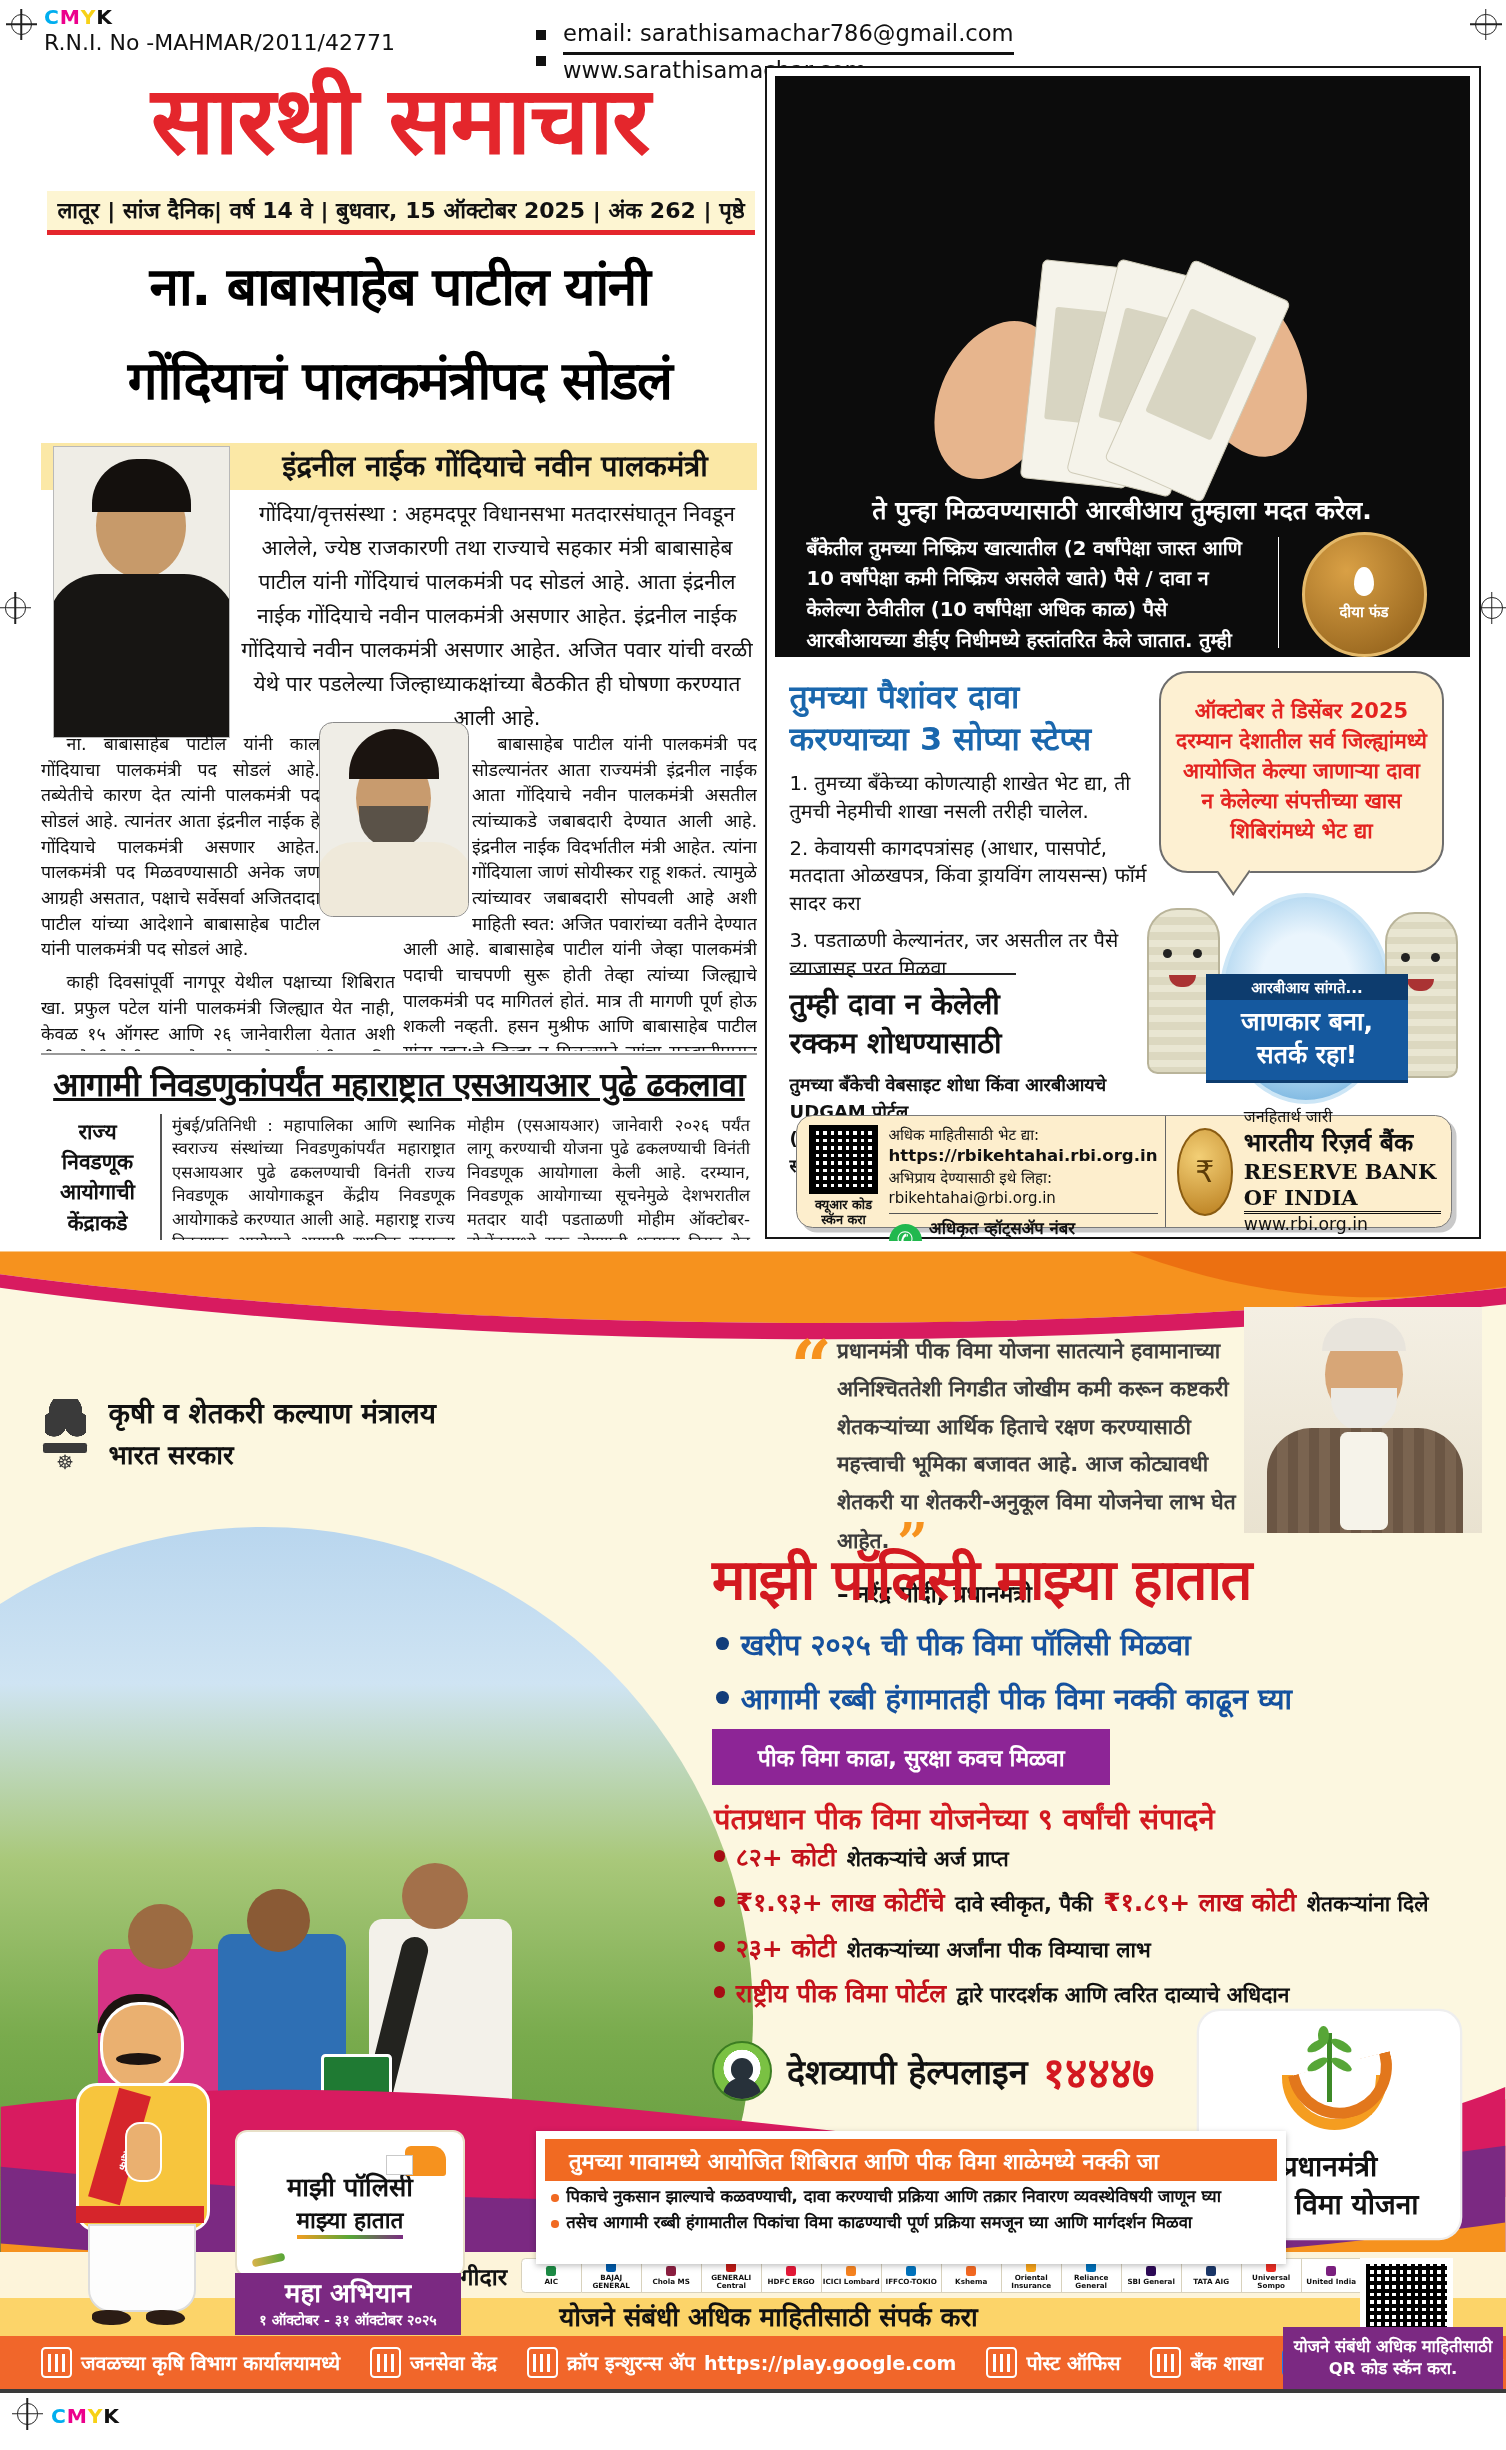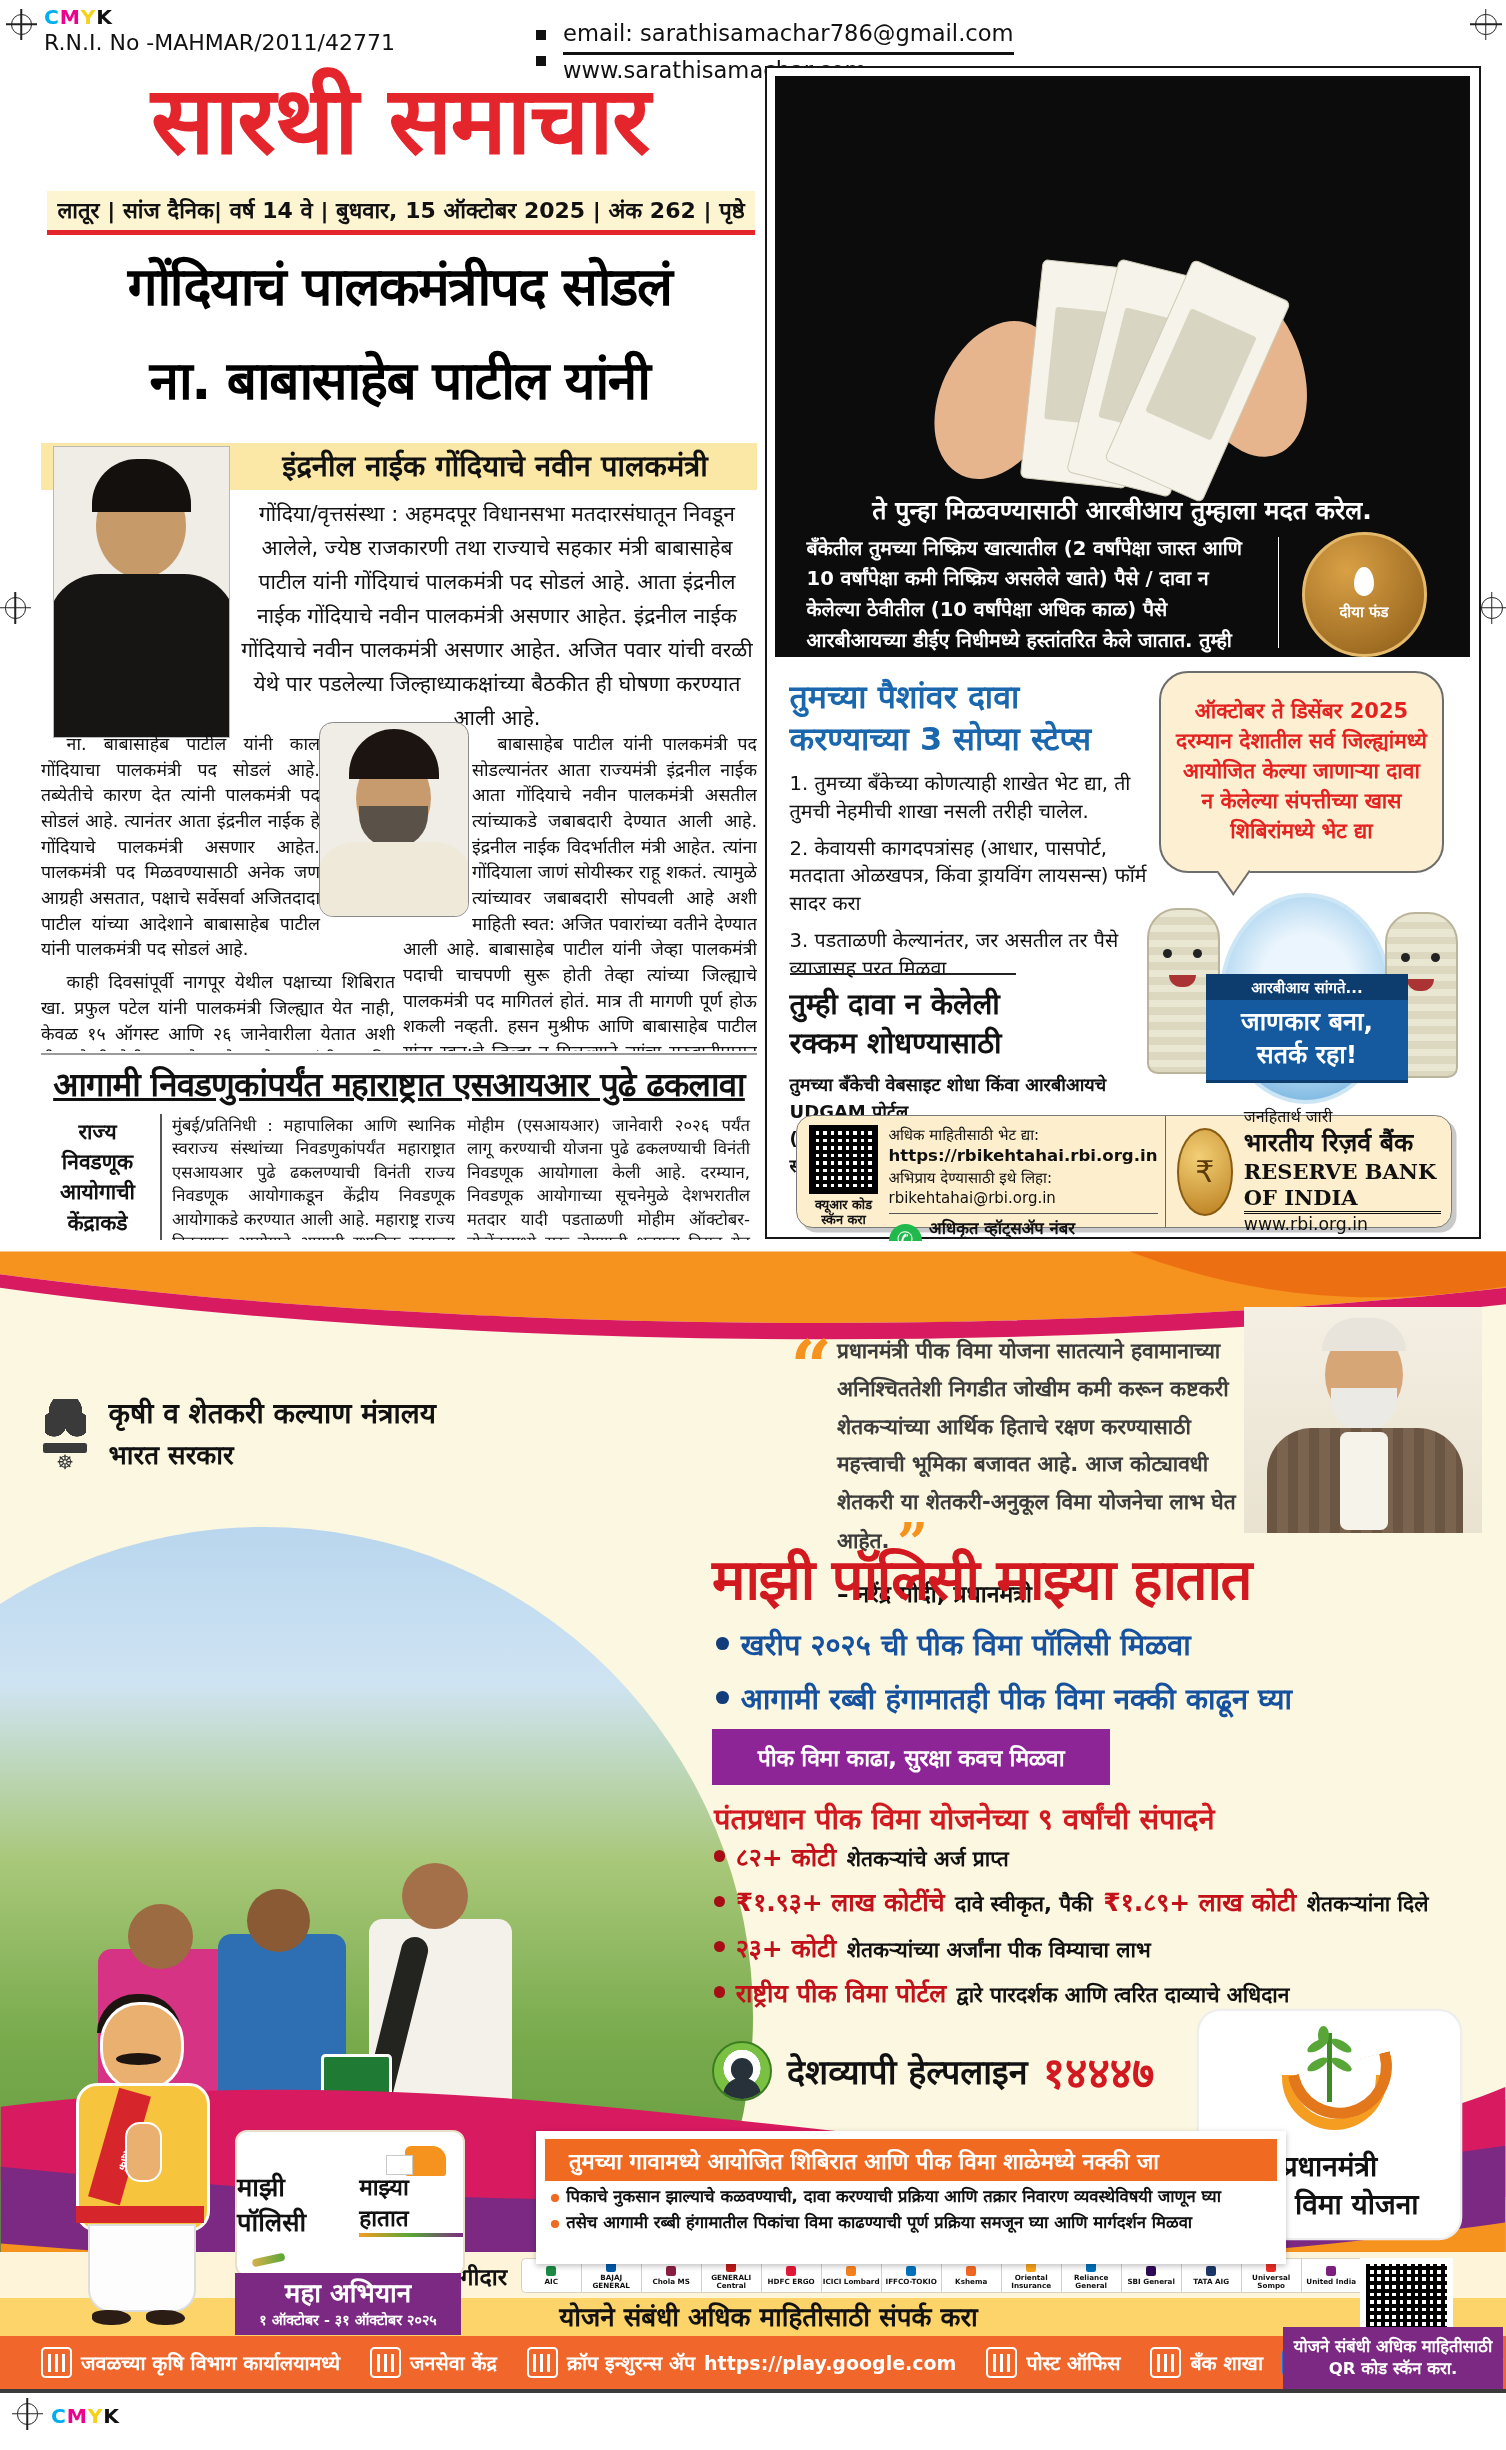--- a/index.html
+++ b/index.html
@@ -165,21 +165,21 @@
   .mas-hair{position:absolute;left:44px;top:0px;width:84px;height:39px;background:#1d1410;border-radius:45px 45px 0 0;}
   .mas-mu{position:absolute;left:63px;top:59px;width:45px;height:12px;background:#1d1410;border-radius:50%;}
   .mas-body{position:absolute;left:22.6px;top:89px;width:128px;height:143px;background:#f7c53d;border-radius:21px;border:3px solid #fff;}
   .mas-sash{position:absolute;left:50px;top:96px;width:33px;height:113px;background:#d6252b;transform:rotate(16deg);
             color:#fff;font-size:11.3px;font-weight:bold;writing-mode:vertical-rl;text-align:center;}
   .mas-hands{position:absolute;left:72px;top:128px;width:33px;height:56px;background:#eab070;border-radius:15px;border:2.3px solid #fff;}
   .mas-belt{position:absolute;left:22.6px;top:212px;width:128px;height:16.6px;background:#d6252b;}
   .mas-dhoti{position:absolute;left:35px;top:230px;width:104px;height:84px;background:#fdfdfd;border-radius:0 0 22.6px 22.6px;border:2.3px solid #ddd;}
   .mas-foot{position:absolute;top:316px;width:39px;height:15px;background:#2b1c14;border-radius:40% 60% 50% 50%;}
   .campaignbox{left:235px;top:889px;width:226px;height:143px;background:#fff;border-radius:12px;z-index:6;
-               border:2.3px solid #e8e0c8;display:flex;flex-direction:row;align-items:center;justify-content:center;}
+               border:2.3px solid #e8e0c8;display:flex;flex-direction:column;align-items:center;justify-content:center;}
   .campaignbox .c1{font-size:25.6px;font-weight:800;}
   .campaignbox .c2{font-size:22.6px;font-weight:800;border-bottom:4.5px solid;border-image:linear-gradient(90deg,#f59d20,#57a637,#7b2982) 1;}
   .chand{position:absolute;right:16.6px;top:13.6px;width:41px;height:30px;background:#f6921e;border-radius:6px 13.6px 3px 3px;}
   .chand::after{content:"";position:absolute;left:-19.6px;top:9px;width:25.6px;height:18px;background:#fff;border:1.5px solid #c9c9c9;}
   .cwheat{position:absolute;left:15px;bottom:12px;width:33px;height:7.5px;background:linear-gradient(90deg,#d8b24a,#57a637);border-radius:4.5px;transform:rotate(-12deg);}
   .mahabox{left:235px;top:1032px;width:226px;height:62px;background:#7b2982;color:#fff;z-index:7;
            display:flex;flex-direction:column;align-items:center;justify-content:center;}
   .mahabox .m1{font-size:26px;font-weight:800;line-height:1.1;}
   .mahabox .m2{font-size:14.3px;font-weight:bold;margin-top:3px;}
   .partners{left:0;top:1011px;width:1506px;height:47px;background:#fdf4da;z-index:3;display:flex;align-items:center;}
@@ -240,22 +240,22 @@
   <div class="sq" style="left:536px;top:56px;"></div>
   <div class="abs contactbox" style="left:563px;top:18px;">
     <span class="em">email: sarathisamachar786@gmail.com</span><br>
     <span>www.sarathisamachar.com</span>
   </div>
 
   <div class="abs masthead">सारथी समाचार</div>
   <div class="abs dateline">लातूर | सांज दैनिक| वर्ष 14 वे | बुधवार, 15 ऑक्टोबर 2025 | अंक 262 | पृष्ठे 6 | किंमत 2 रु.</div>
 
   <div class="abs a1head">
+    <div>ना. बाबासाहेब पाटील यांनी</div>
     <div>गोंदियाचं पालकमंत्रीपद सोडलं</div>
-    <div>ना. बाबासाहेब पाटील यांनी</div>
   </div>
   <div class="abs subbar">
     <div>इंद्रनील नाईक गोंदियाचे नवीन पालकमंत्री</div>
   </div>
 
   <div class="abs photo p1">
     <div class="head-sil" style="left:42px;top:25.6px;width:90px;height:105px;background:#c79a6a;"></div>
     <div class="head-sil" style="left:38px;top:12px;width:99px;height:53px;background:#14100d;border-radius:45px 45px 0 0;"></div>
     <div class="head-sil" style="left:-7.5px;top:127px;width:190px;height:166px;background:#171513;border-radius:53px 53px 0 0;"></div>
   </div>

